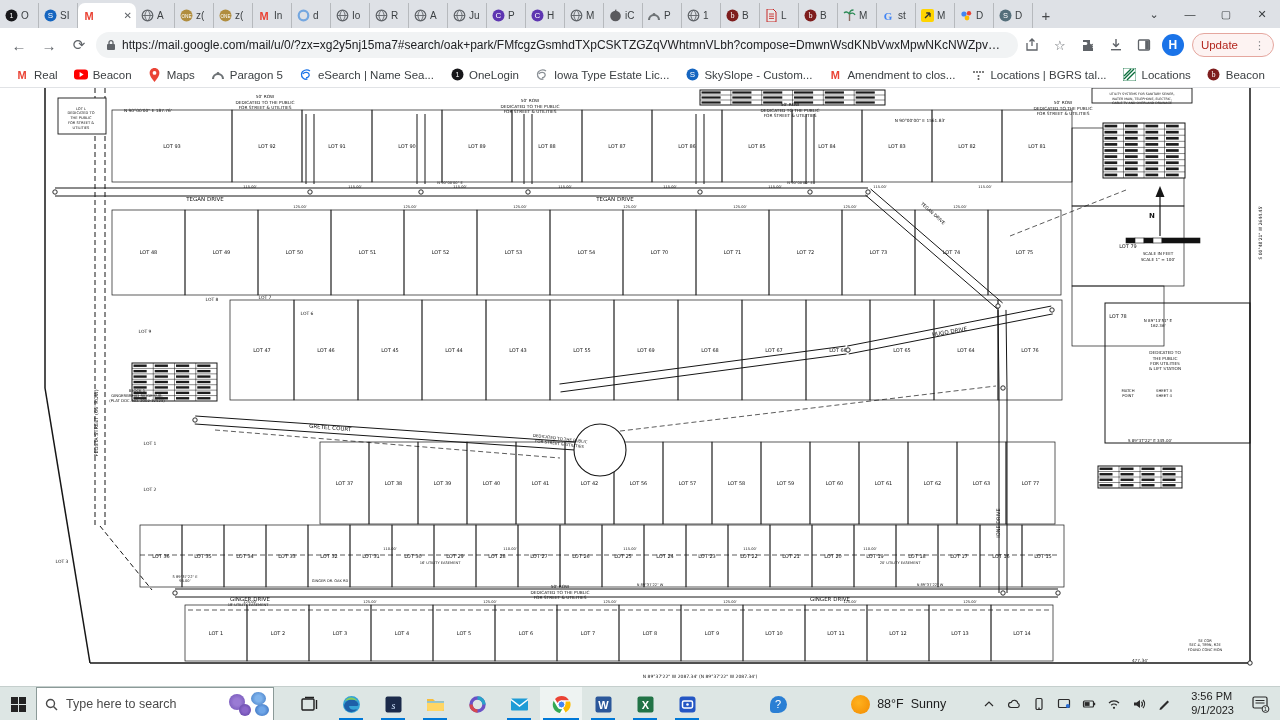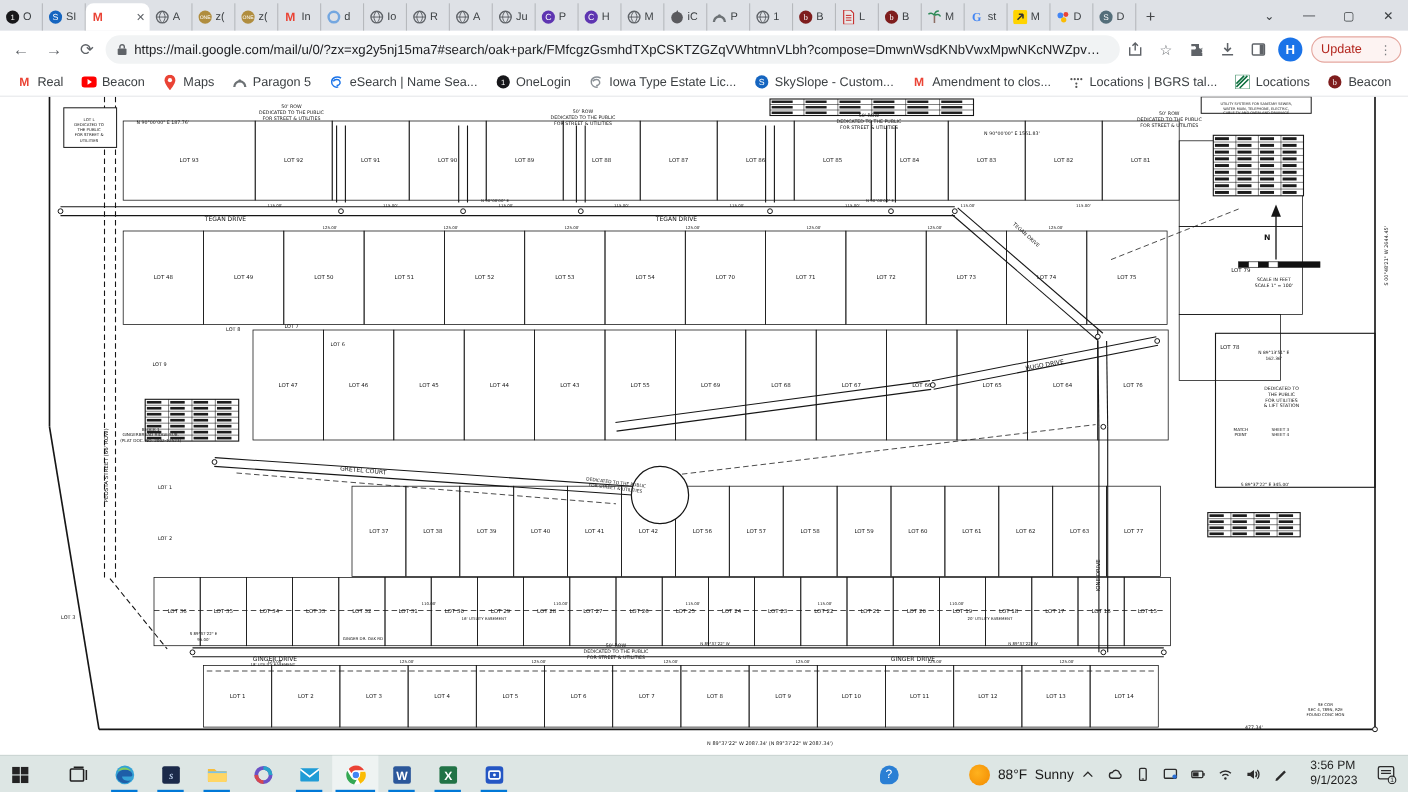--- a/index.html
+++ b/index.html
@@ -48,21 +48,21 @@
            align-items:center;gap:8px;padding:0 8px;position:relative;overflow:hidden;}
   .tsearch .ph{font-size:12.5px;color:#4a4a4a;white-space:nowrap;}
   .flowers{position:absolute;right:0;top:0;height:34px;width:46px;}
   .flowers i{position:absolute;border-radius:50%;}
   .tapps{display:flex;height:34px;margin-left:14px;}
   .tapp{width:42px;height:34px;display:flex;align-items:center;justify-content:center;position:relative;}
   .tapp.open::after{content:"";position:absolute;bottom:0;left:9px;right:9px;height:3px;background:#0078d7;}
   .tapp.active{background:#eef3f2;}
   .tapp.active::after{left:3px;right:3px;}
   .tright{margin-left:auto;display:flex;align-items:center;height:34px;}
-  .weather{display:flex;align-items:center;gap:7px;margin-right:6px;}
+  .weather{display:flex;align-items:center;gap:7px;margin-right:36px;}
   .sun{width:19px;height:19px;border-radius:50%;background:radial-gradient(circle at 40% 40%,#ffb21e,#f28a00);}
   .wtemp,.wcond{font-size:12.5px;color:#1c1c1c;}
   .tray{display:flex;align-items:center;gap:11px;margin-right:10px;}
   .trayic{width:14px;height:14px;display:flex;align-items:center;justify-content:center;color:#2b2b2b;}
   .clock{font-size:11px;color:#1c1c1c;text-align:left;line-height:1.25;margin:0 10px;}
   .notif{width:34px;height:34px;display:flex;align-items:center;justify-content:center;position:relative;margin-right:2px;}
 </style>
 </head>
 <body>
 
@@ -927,20 +927,33 @@
 
   <div class="taskbar">
     <div class="tstart">
       <svg width="15" height="15" viewBox="0 0 15 15">
         <rect x="0" y="0" width="7" height="7" fill="#232323"></rect>
           <rect x="8" y="0" width="7" height="7" fill="#232323"></rect>
         <rect x="0" y="8" width="7" height="7" fill="#232323"></rect>
           <rect x="8" y="8" width="7" height="7" fill="#232323"></rect>
       </svg>
     </div>
+    <div class="tsearch">
+      <svg width="13" height="13" viewBox="0 0 13 13">
+        <circle cx="5.5" cy="5.5" r="4" fill="none" stroke="#4a4a4a" stroke-width="1.4"></circle>
+        <path d="M8.5 8.5 12 12" stroke="#4a4a4a" stroke-width="1.4"></path>
+      </svg>
+      <span class="ph">Type here to search</span>
+      <span class="flowers">
+        <i style="left:2px;top:6px;width:16px;height:16px;background:radial-gradient(circle,#9a7bd4 30%,#6e4fb3)"></i>
+        <i style="left:12px;top:16px;width:12px;height:12px;background:radial-gradient(circle,#8a66c9 30%,#5b3fa0)"></i>
+        <i style="left:24px;top:4px;width:15px;height:13px;background:radial-gradient(circle,#7fb3ec 30%,#3f78c2)"></i>
+        <i style="left:28px;top:16px;width:14px;height:12px;background:radial-gradient(circle,#6fa6e8 30%,#2f66b5)"></i>
+      </span>
+    </div>
     <div class="tapps" id="tapps">
         <div class="tapp">
           <svg width="21" height="21" viewBox="0 0 21 21">
             <rect x="3" y="5" width="12" height="11" rx="1" fill="none" stroke="#1f1f1f" stroke-width="1.4"></rect>
             <path d="M17.5 6v9M15 3.5h-9" stroke="#1f1f1f" stroke-width="1.4"></path>
           </svg>
         </div>
         <div class="tapp open">
           <svg width="21" height="21" viewBox="0 0 21 21">
             <circle cx="10.5" cy="10.5" r="8.5" fill="#35a3d6"></circle>

